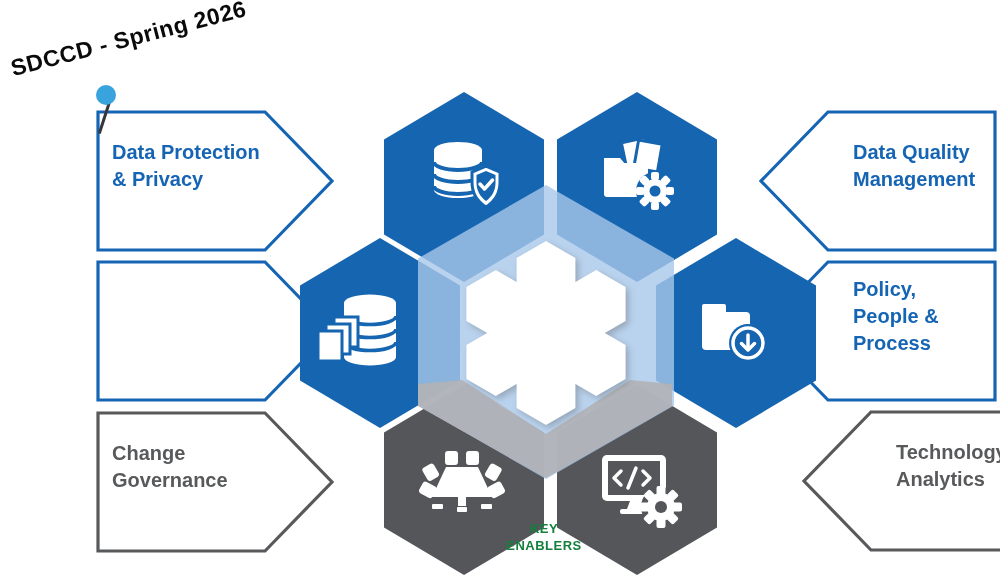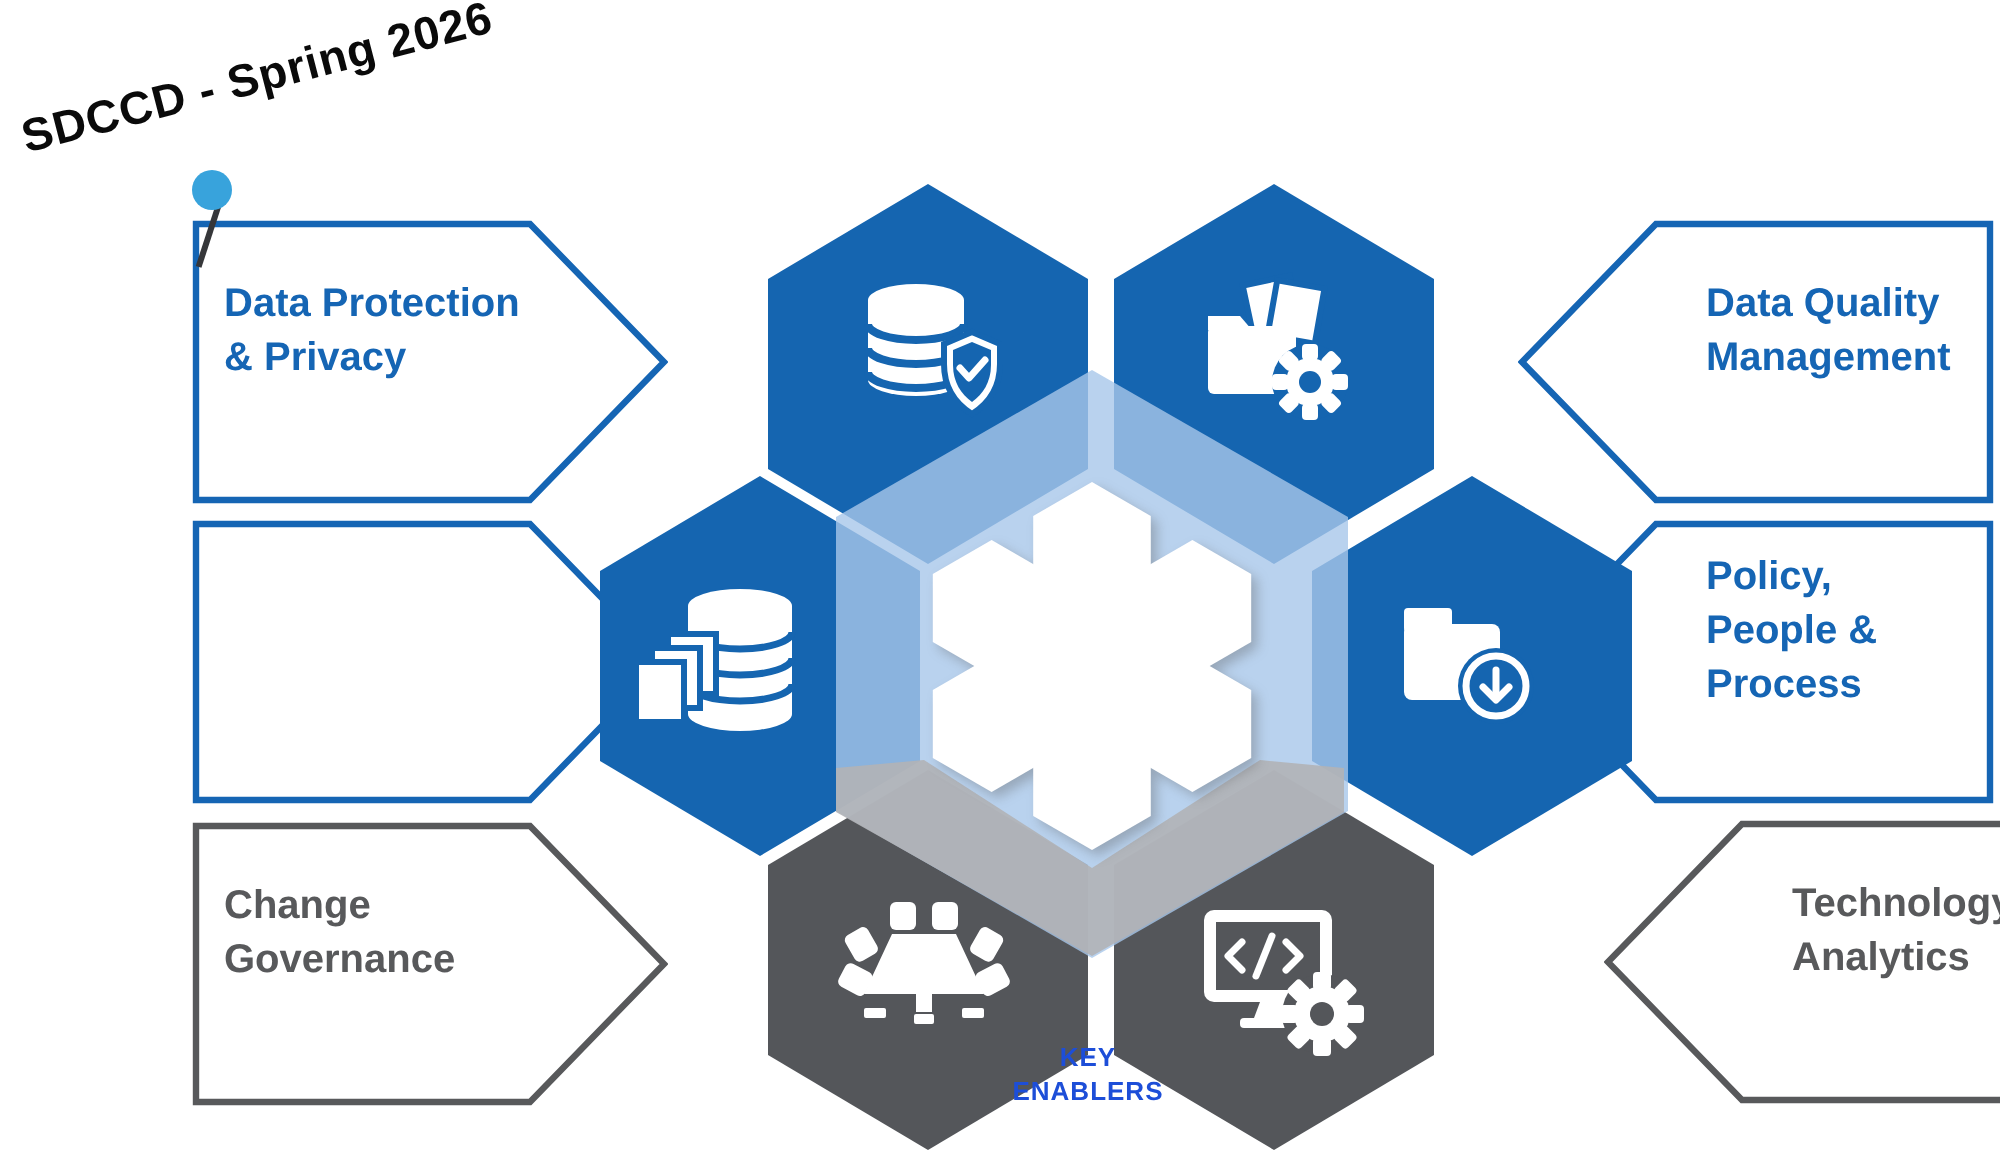--- a/index.html
+++ b/index.html
@@ -29,21 +29,21 @@
   .hex-center{position:absolute;left:418px;top:185px;width:256px;height:294px;z-index:3;
        clip-path:polygon(50% 0,100% 25%,100% 75%,50% 100%,0 75%,0 25%);
        background:rgba(167,199,234,0.8);}
   .gray-overlay{position:absolute;left:418px;top:376px;z-index:4;}
   .flower{position:absolute;left:446px;top:233px;z-index:5;
           filter:drop-shadow(3px 3px 3px rgba(90,90,90,0.35));}
   .center-label{position:absolute;left:446px;top:289px;width:200px;z-index:6;text-align:center;
                 white-space:pre-line;font-weight:700;font-size:19px;line-height:29px;color:#57585a;}
   .key-enablers{position:absolute;left:474px;top:520px;width:140px;z-index:6;text-align:center;
                 white-space:pre-line;font-weight:700;font-size:13px;line-height:17px;
-                letter-spacing:.5px;color:#1d4ed8;}
+                letter-spacing:.5px;color:#15803d;}
   .icon{position:absolute;z-index:5;}
 </style>
 </head>
 <body>
 
 <div class="stage">
 
   <div class="arrow-wrap" style="left:96px;top:110px;">
     <svg width="238" height="142" viewBox="0 0 238 142">
       <polygon points="2,2 169,2 236,71 169,140 2,140" fill="#ffffff" stroke="#1565b4" stroke-width="3.2"></polygon>

